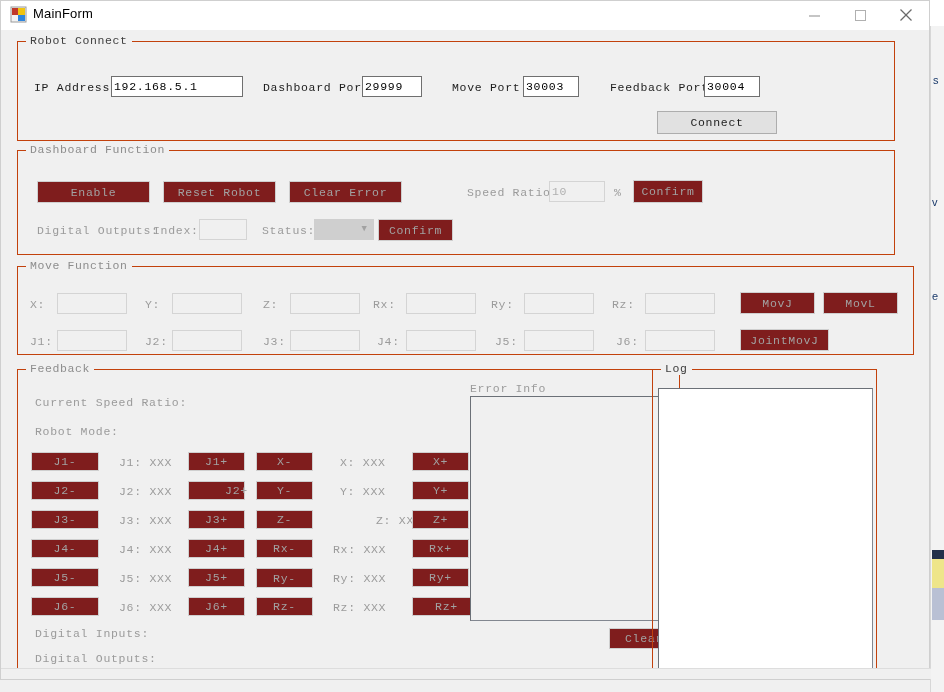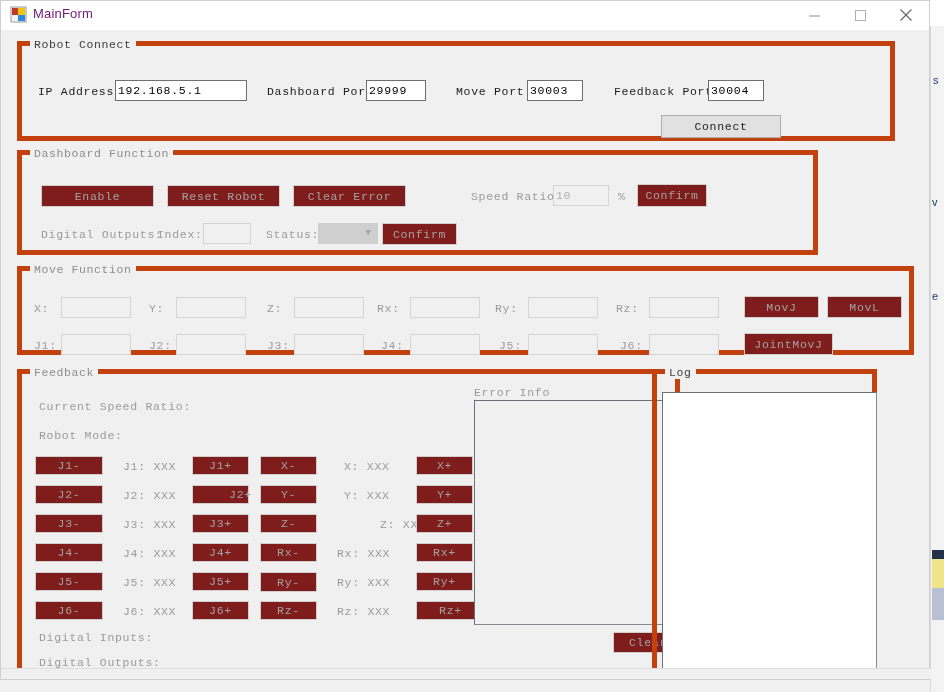--- a/index.html
+++ b/index.html
@@ -71,39 +71,39 @@
   .app-icon {
     position: absolute;
     left: 9px; top: 5px;
     width: 17px; height: 17px;
   }
   .title-text {
     position: absolute;
     left: 32px; top: 5px;
     font-family: "Liberation Sans", sans-serif;
     font-size: 13px;
-    color: #701a75;
+    color: #000000;
     letter-spacing: 0.2px;
   }
   .win-btns {
     position: absolute;
     right: 0; top: 0;
     height: 28px;
     display: flex;
   }
   .win-btn {
     width: 46px; height: 28px;
     display: flex; align-items: center; justify-content: center;
     color: #8b8b8b;
   }
 
   
   .groupbox {
     position: absolute;
-    border: 5px solid #c2410c;
+    border: 1px solid #c2410c;
     box-sizing: border-box;
   }
   .groupbox > .gb-title {
     position: absolute;
     top: -8px; left: 8px;
     background: #f0f0f0;
     padding: 0 4px;
     font-family: "Liberation Mono", "DejaVu Sans Mono", monospace;
     font-size: 11.5px;
     color: #8d8d8d;
@@ -265,21 +265,21 @@
 
       <div class="lbl on" style="left:434px; top:39px;">Move Port:</div>
       <input class="tbox" style="left: 505px; top: 34px; width: 56px;" value="30003">
 
       <div class="lbl on" style="left:592px; top:39px;">Feedback Port:</div>
       <input class="tbox" style="left: 686px; top: 34px; width: 56px;" value="30004">
 
       <div class="btn" style="left:639px; top:69px; width:120px; height:23px;">Connect</div>
     </div>
 
-    <div class="groupbox" style="left:16px; top:149px; width:801px; height:105px;">
+    <div class="groupbox" style="left:16px; top:149px; width:878px; height:105px;">
       <div class="gb-title">Dashboard Function</div>
 
       <div class="btn off" style="left:19px; top:30px; width:113px; height:22px;">Enable</div>
       <div class="btn off" style="left:145px; top:30px; width:113px; height:22px;">Reset Robot</div>
       <div class="btn off" style="left:271px; top:30px; width:113px; height:22px;">Clear Error</div>
 
       <div class="lbl" style="left:449px; top:35px;">Speed Ratio:</div>
       <input class="tbox off" style="left: 531px; top: 30px; width: 56px;" value="10">
       <div class="lbl" style="left:596px; top:35px;">%</div>
       <div class="btn off" style="left:615px; top:29px; width:70px; height:23px;">Confirm</div>

